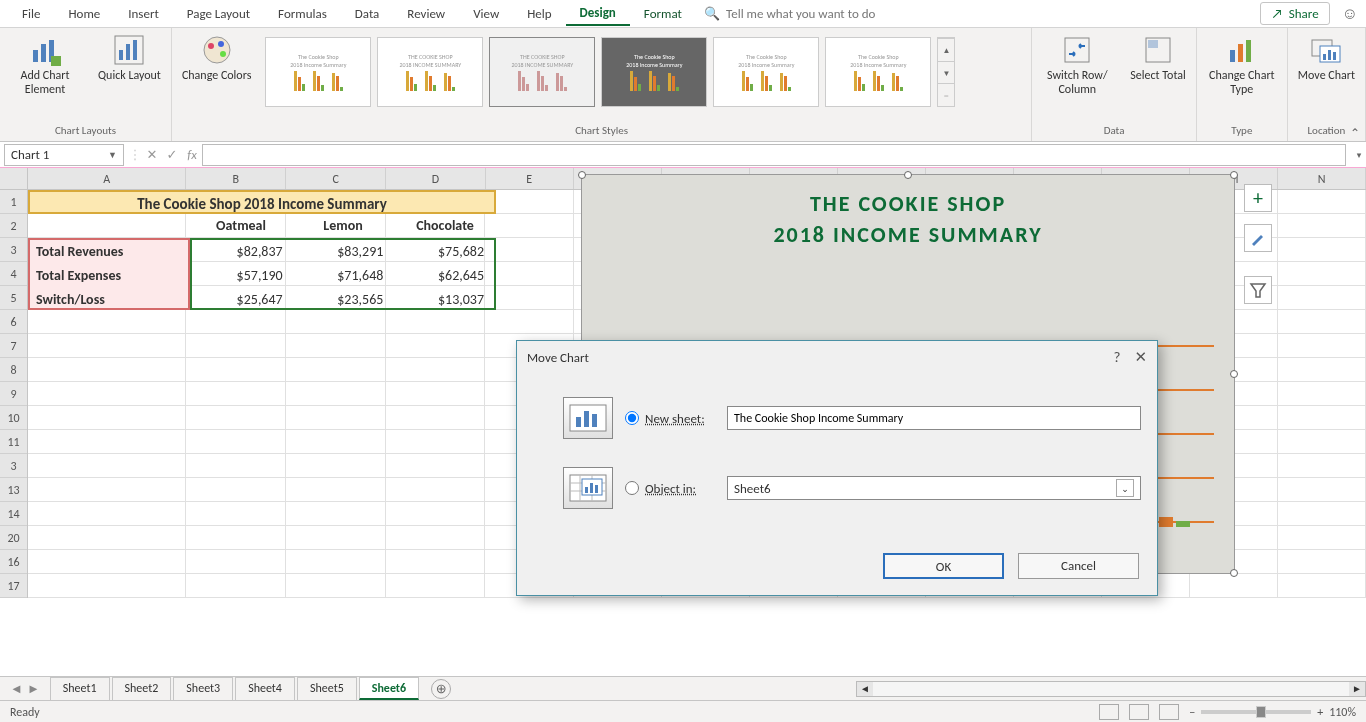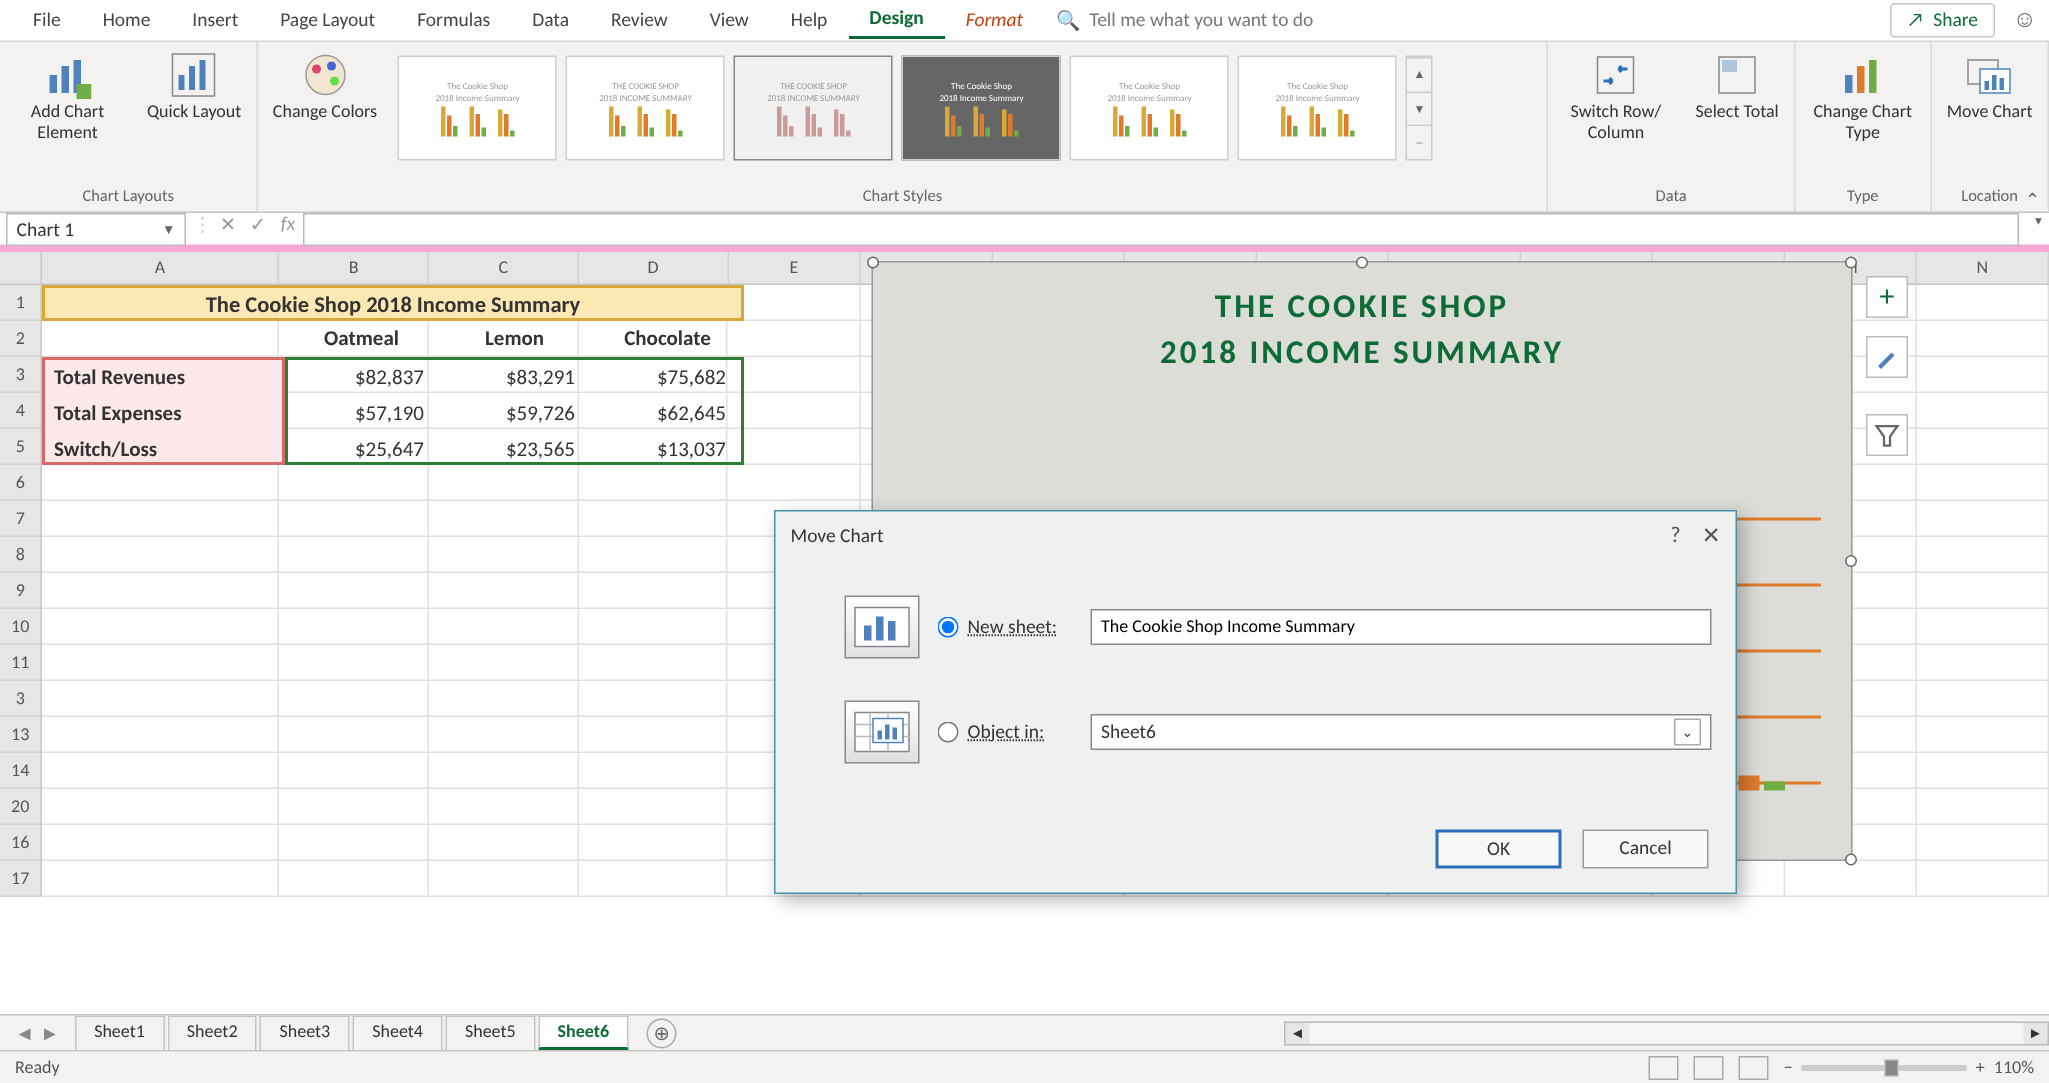--- a/index.html
+++ b/index.html
@@ -2,21 +2,21 @@
 <html><head>
 <meta charset="utf-8">
 <style>
 * { box-sizing: border-box; margin: 0; padding: 0; font-family: "Segoe UI", Calibri, sans-serif; }
 body { background: #fff; width: 1366px; height: 722px; overflow: hidden; position: relative; font-size: 13px; color: #333; }
 
 
 .menubar { display: flex; align-items: center; height: 28px; padding: 0 8px; border-bottom: 1px solid #d4d4d4; gap: 0; }
 .menubar .item { padding: 4px 14px; cursor: pointer; color: #444; }
 .menubar .item.active { color: #0d6b36; border-bottom: 2px solid #0d6b36; font-weight: 600; }
-.menubar .item.green { color: #c2410c; font-style: italic; }
+.menubar .item.green { color: #14532d; }
 .menubar .tellme { display: flex; align-items: center; gap: 6px; color: #777; margin-left: 8px; }
 .menubar .share { margin-left: auto; display: flex; align-items: center; gap: 6px; padding: 3px 10px; border: 1px solid #c5c5c5; border-radius: 3px; cursor: pointer; color: #0d6b36; }
 .menubar .smiley { margin-left: 12px; color: #666; font-size: 16px; }
 
 
 .ribbon { display: flex; height: 114px; background: #f3f2f1; border-bottom: 1px solid #c5c5c5; }
 .ribgroup { display: flex; flex-direction: column; align-items: center; padding: 4px 6px 0; border-right: 1px solid #d9d8d7; }
 .ribgroup .content { display: flex; align-items: flex-start; gap: 10px; height: 90px; }
 .ribgroup .label { font-size: 11px; color: #666; padding: 2px 0 4px; }
 .bigbtn { display: flex; flex-direction: column; align-items: center; gap: 2px; padding: 2px 4px; cursor: pointer; text-align: center; font-size: 12px; color: #333; min-width: 48px; line-height: 1.2; }
@@ -27,21 +27,21 @@
 .thumb.sel { background: #f0f0f0; border-color: #888; }
 .thumb .mini-title { font-size: 6px; color: #999; margin-bottom: 2px; text-align: center; }
 .thumb .mini-bars { display: flex; gap: 8px; }
 .thumb .mini-group { display: flex; gap: 1px; align-items: flex-end; }
 .thumb .mini-group span { width: 3px; }
 .gallery-more { width: 18px; height: 70px; border: 1px solid #ccc; display: flex; flex-direction: column; }
 .gallery-more span { flex: 1; border-top: 1px solid #ccc; display: flex; align-items: center; justify-content: center; font-size: 8px; color: #666; cursor: pointer; }
 .ribbon-collapse { position: absolute; right: 6px; top: 126px; color: #666; cursor: pointer; font-size: 12px; }
 
 
-.fbar-row { display: flex; height: 26px; border-bottom: 5px solid #f9a8d4; }
+.fbar-row { display: flex; align-items: center; height: 26px; border-bottom: 1px solid #f9a8d4; }
 .namebox { width: 120px; height: 22px; margin: 0 4px; border: 1px solid #bbb; display: flex; align-items: center; padding: 0 6px; background: #fff; }
 .namebox .dd { margin-left: auto; font-size: 9px; color: #666; }
 .fx-btn { width: 20px; text-align: center; color: #999; }
 .fbar { flex: 1; height: 22px; border: 1px solid #bbb; margin-right: 6px; background: #fff; }
 .fbar-expand { width: 14px; text-align: center; color: #666; font-size: 9px; }
 
 
 .gridwrap { position: relative; height: 458px; display: flex; }
 .rowheads { width: 28px; background: #e6e6e6; border-right: 1px solid #c5c5c5; }
 .rowheads .cell { height: 24px; border-bottom: 1px solid #d0d0d0; text-align: center; font-size: 12px; color: #555; line-height: 24px; }
@@ -79,21 +79,21 @@
 .dlg-title .sp span { cursor: pointer; font-size: 15px; }
 .dlg-body { padding: 6px 16px; }
 .dlg-row { display: flex; align-items: center; margin-top: 18px; gap: 12px; }
 .dlg-ico { width: 50px; height: 42px; border: 1px solid #888; background: linear-gradient(#fff, #e0e0e0); display: flex; align-items: center; justify-content: center; margin-left: 30px; }
 .dlg-radio { display: flex; align-items: center; gap: 6px; min-width: 90px; }
 .dlg-radio input { width: 14px; height: 14px; }
 .dlg-input { flex: 1; height: 24px; border: 1px solid #888; padding: 0 6px; background: #fff; font-size: 12px; }
 .dlg-select { flex: 1; height: 24px; border: 1px solid #888; padding: 0 6px; background: #fff; display: flex; align-items: center; }
 .dlg-select .dd { margin-left: auto; border: 1px solid #aaa; width: 18px; height: 18px; display: flex; align-items: center; justify-content: center; font-size: 9px; }
 .dlg-btns { position: absolute; right: 18px; bottom: 16px; display: flex; gap: 14px; }
-.dlg-btn { width: 84px; height: 26px; border: 1px solid #999; background: #f7f7f7; cursor: pointer; text-align: center; line-height: 24px; }
+.dlg-btn { width: 121px; height: 26px; border: 1px solid #999; background: #f7f7f7; cursor: pointer; text-align: center; line-height: 24px; }
 .dlg-btn.primary { border: 2px solid #2a6ebb; }
 
 
 .tabsbar { position: absolute; left: 0; right: 0; bottom: 22px; height: 24px; display: flex; align-items: center; border-top: 1px solid #c5c5c5; background: #f3f2f1; }
 .tabnav { display: flex; gap: 4px; padding: 0 10px; color: #888; }
 .tabnav span { cursor: pointer; }
 .stab { padding: 3px 12px; border: 1px solid #c5c5c5; border-bottom: none; background: #f3f2f1; font-size: 12px; cursor: pointer; margin-right: 2px; }
 .stab.active { background: #fff; border-bottom: 2px solid #0d6b36; font-weight: 600; color: #0d6b36; }
 .addtab { width: 20px; height: 20px; border: 1px solid #aaa; border-radius: 50%; display: flex; align-items: center; justify-content: center; margin-left: 10px; font-size: 13px; color: #666; cursor: pointer; }
 .hscroll { margin-left: auto; width: 510px; height: 16px; border: 1px solid #bbb; background: #e6e6e6; display: flex; align-items: center; }
@@ -709,21 +709,21 @@
         <div>Switch/Loss</div>
       </div>
       <div class="tbl-data">
         <div class="r">
             <span class="c">$82,837</span>
             <span class="c">$83,291</span>
             <span class="c">$75,682</span>
           </div>
         <div class="r">
             <span class="c">$57,190</span>
-            <span class="c">$59,726</span>
+            <span class="c">$71,648</span>
             <span class="c">$62,645</span>
           </div>
         <div class="r">
             <span class="c">$25,647</span>
             <span class="c">$23,565</span>
             <span class="c">$13,037</span>
           </div>
       </div>
     </div>
 

